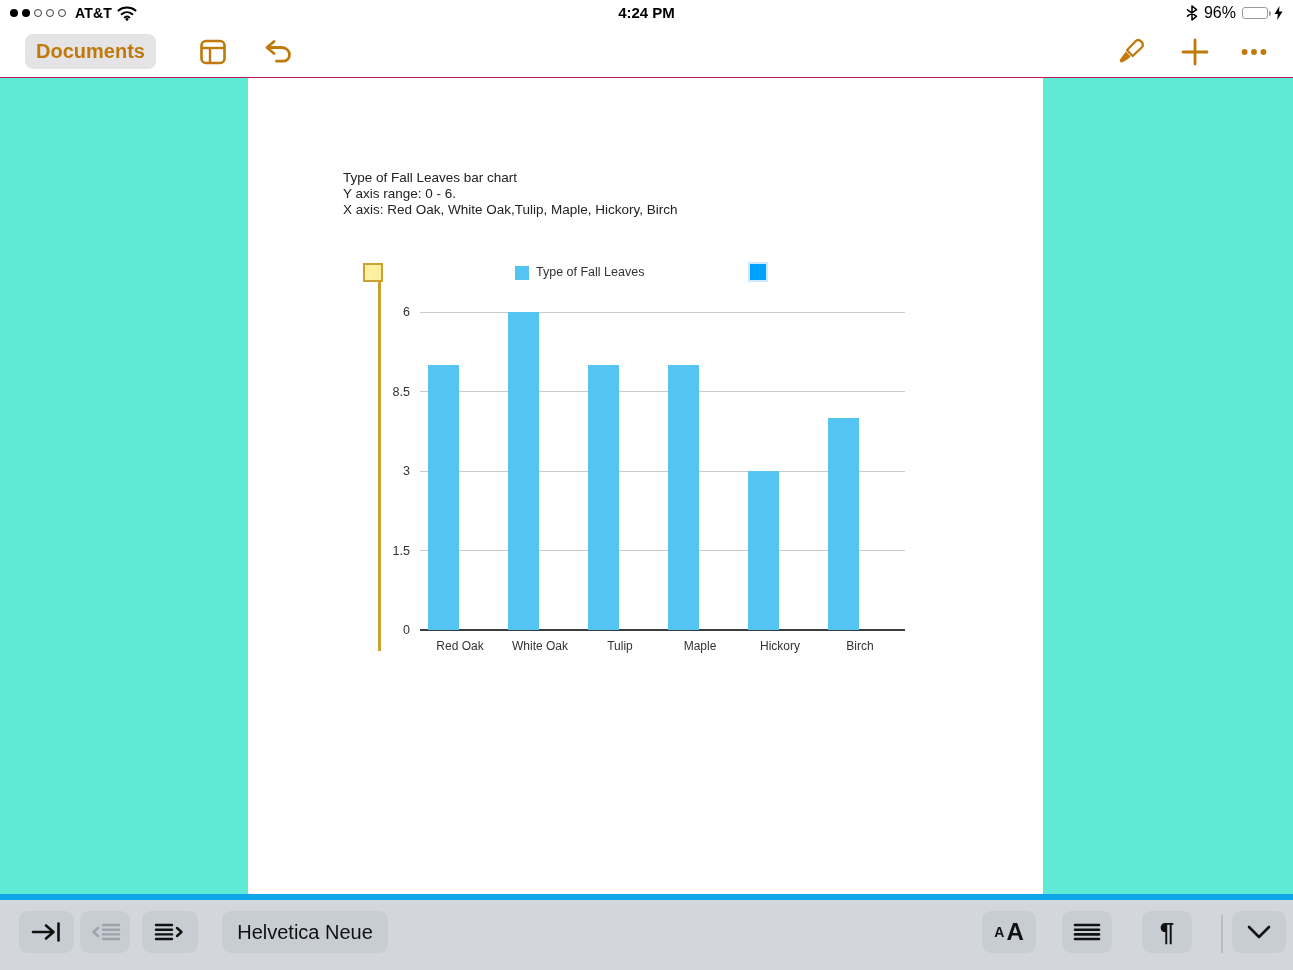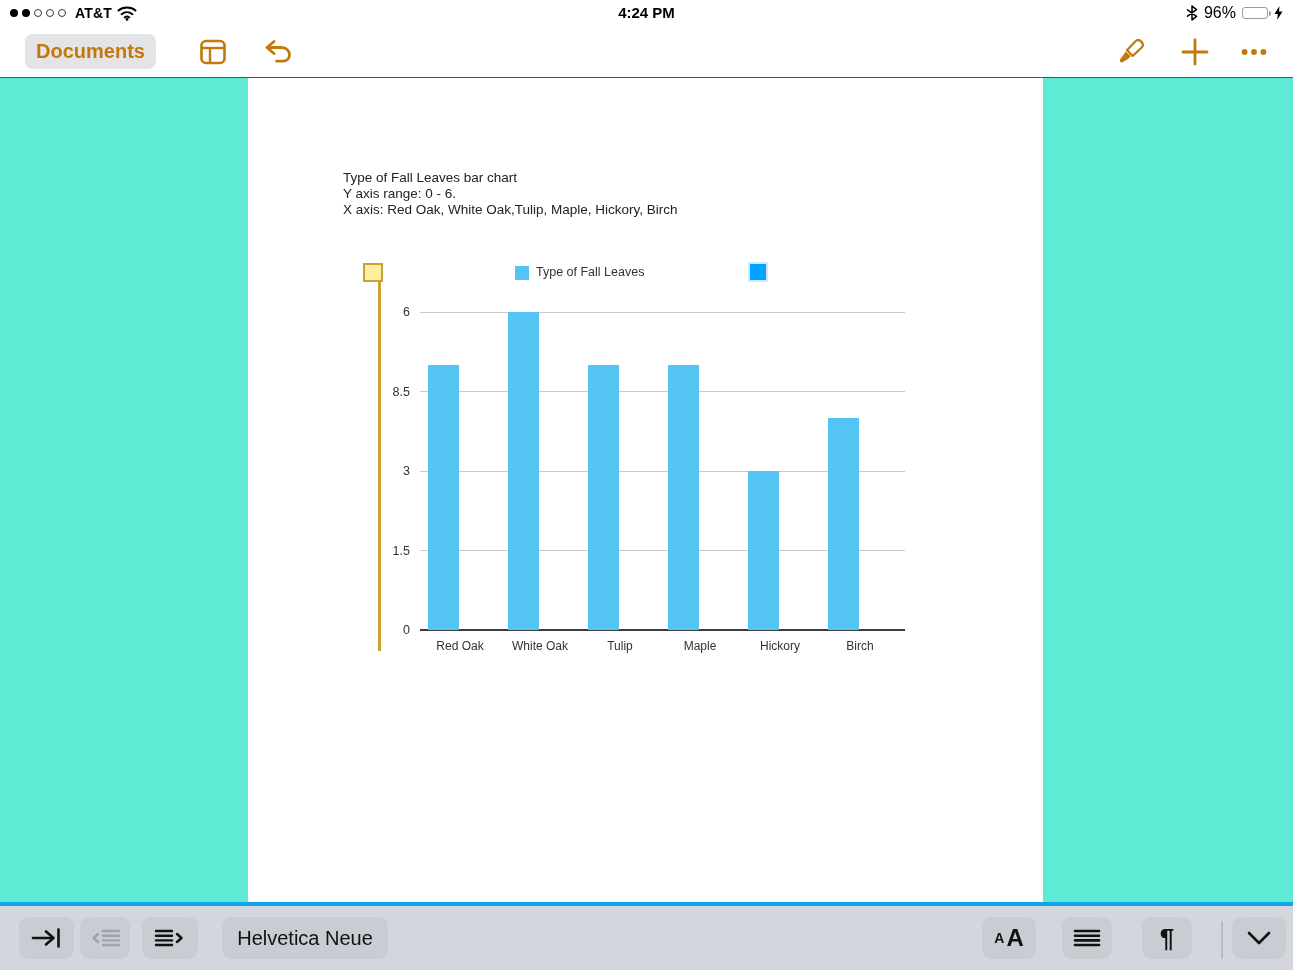--- a/index.html
+++ b/index.html
@@ -52,22 +52,22 @@
   .axisline { position:absolute; height:2px; background:#3d3d3d; }
   .ytick { position:absolute; width:46px; text-align:right; font-size:12.5px; color:#333; }
   .xtick { position:absolute; text-align:center; font-size:12px; color:#333; }
   .bar { position:absolute; }
   .legend-label { position:absolute; font-size:12.5px; color:#333; }
   .sel-line { position:absolute; width:3px; }
   .sel-square { position:absolute; width:20px; height:19px; border:2px solid; }
   .extra-swatch { position:absolute; width:16px; height:16px; box-shadow:0 0 0 2px #cfeafe; cursor:pointer; }
   
   .bottom-toolbar {
-    position:absolute; bottom:0; left:0; width:1293px; height:68px;
-    background:#d3d6dc; border-top:4px solid #0ea5e9;
+    position:absolute; bottom:0; left:0; width:1293px; height:76px;
+    background:#d3d6dc; border-top:6px solid #0ea5e9;
   }
   .bt-btn {
     position:absolute; top:11px; height:42px; background:#c8ccd3; border:none; border-radius:9px;
     display:flex; align-items:center; justify-content:center; cursor:pointer; font-family:inherit;
   }
   .font-btn { font-size:20px; font-weight:500; color:#111; }
   .aa-small { font-size:14px; font-weight:700; color:#111; }
   .aa-big { font-size:24px; font-weight:700; color:#111; margin-left:2px; }
   .pilcrow { font-size:26px; font-weight:600; color:#111; }
   .bt-divider { position:absolute; top:15px; width:2px; height:38px; background:#b9bcc2; }

